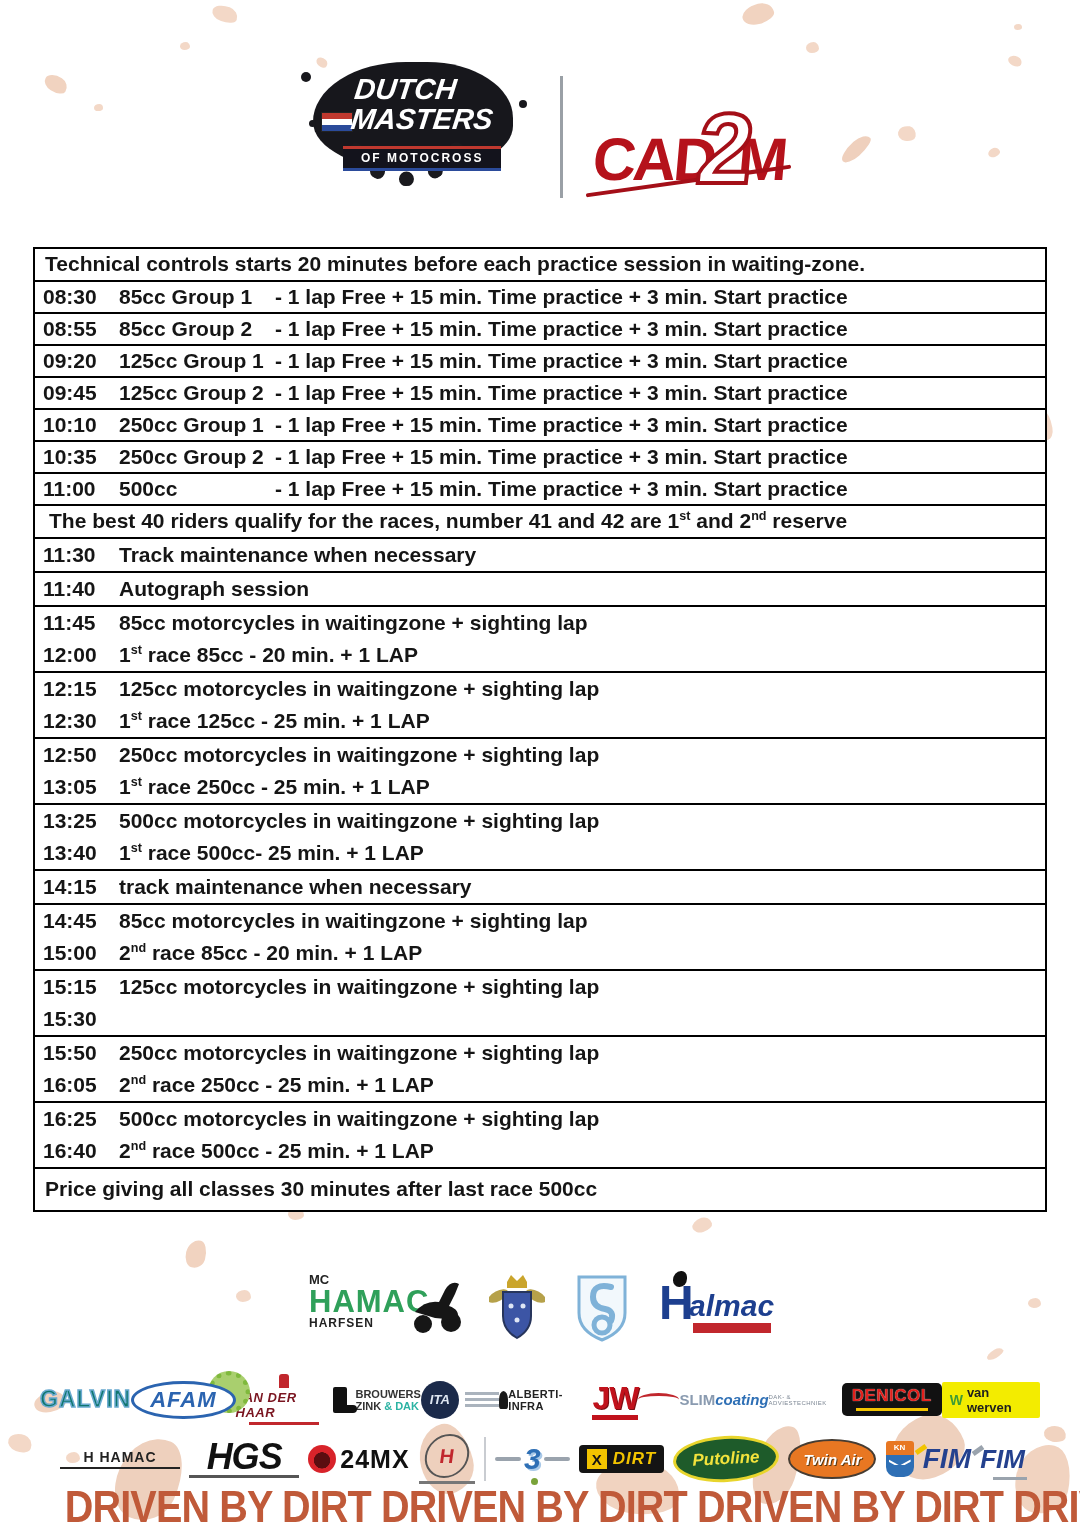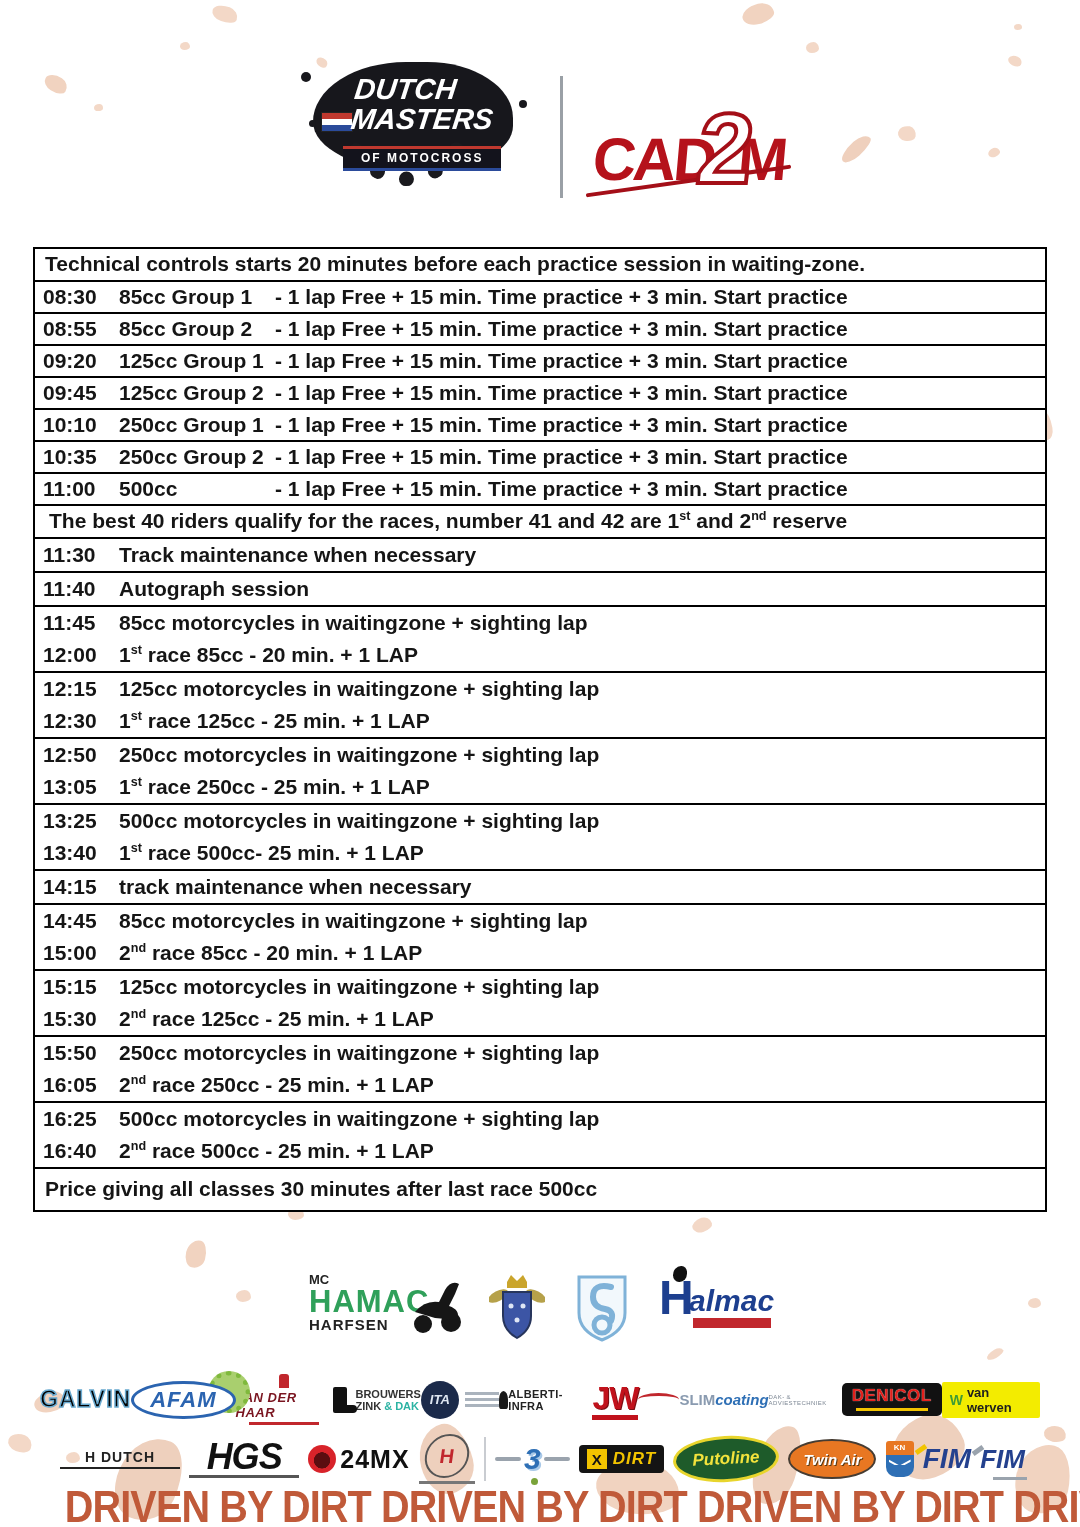--- a/index.html
+++ b/index.html
@@ -43,38 +43,38 @@
   .tm{width:76px;flex:none;}
   .cls{width:156px;flex:none;}
   .desc{flex:1;}
   .qual{padding:2px 22px 3px 14px;}
   .blk .ln{display:flex;padding:3px 8px;}
   .blk .ln .tx{flex:1;}
   .price{padding:7px 8px 8px 10px;}
   sup{font-size:0.6em;vertical-align:super;line-height:0;font-weight:700;}
 
   
-  .midlogos{position:absolute;top:1272px;left:0;width:100%;display:flex;justify-content:center;align-items:flex-start;gap:30px;z-index:1;}
+  .midlogos{position:absolute;top:1272px;left:0;width:100%;display:flex;justify-content:center;align-items:center;gap:30px;z-index:1;}
   .hamac{position:relative;width:150px;height:72px;}
   .hamac .mc{position:absolute;left:0;top:0;font-size:13px;font-weight:800;color:#222;}
   .hamac .main{position:absolute;left:0;top:12px;font-size:31px;font-weight:900;color:#2fa05a;letter-spacing:1px;}
-  .hamac .sub{position:absolute;left:0;top:44px;font-size:15px;font-weight:800;color:#222;letter-spacing:1px;}
+  .hamac .sub{position:absolute;left:0;top:44px;font-size:12px;font-weight:800;color:#222;letter-spacing:1px;}
   .hamac svg{position:absolute;right:-8px;top:0;}
   .halmac{position:relative;width:112px;height:62px;}
   .halmac .h{position:absolute;left:0;top:4px;font-size:48px;font-weight:900;color:#1d3f8f;line-height:44px;}
   .halmac .rest{position:absolute;left:30px;top:12px;font-size:30px;font-weight:800;font-style:italic;color:#1d3f8f;}
   .halmac .bar{position:absolute;left:34px;top:46px;width:78px;height:10px;background:#c1272d;}
   .halmac .spat{position:absolute;left:14px;top:-6px;width:14px;height:16px;background:#111;border-radius:60% 40% 55% 45%;}
 
   .lrow{position:absolute;display:flex;align-items:center;z-index:1;}
   .lrow1{top:1374px;left:40px;width:1000px;justify-content:space-between;}
   .lrow2{top:1434px;left:60px;width:965px;justify-content:space-between;}
   .logo{display:flex;align-items:center;justify-content:center;}
 
-  .galvin{font-size:23px;font-weight:900;color:#000000;-webkit-text-stroke:1.5px #6aaad0;letter-spacing:1px;}
+  .galvin{font-size:23px;font-weight:900;color:#0f766e;-webkit-text-stroke:1.5px #6aaad0;letter-spacing:1px;}
   .afam{position:relative;}
   .afam .gear{position:absolute;right:-14px;top:-10px;width:42px;height:42px;border:5px dotted #7fb93c;border-radius:50%;box-sizing:border-box;background:#a9cf6e;}
   .afam .oval{position:relative;border:3px solid #2b64b0;border-radius:50%;padding:3px 16px;background:#fff;color:#2b64b0;font-weight:900;font-style:italic;font-size:22px;letter-spacing:1px;}
   .vdh{display:flex;flex-direction:column;align-items:center;}
   .vdh .fig{width:10px;height:14px;background:#c1272d;border-radius:3px 3px 0 0;margin-bottom:2px;}
   .vdh .t{font-size:13px;font-weight:800;color:#7a1520;letter-spacing:0.5px;font-style:italic;}
   .vdh .u{width:70px;height:3px;background:#c1272d;margin-top:2px;}
   .brouwers{display:flex;align-items:center;justify-content:flex-end;}
   .brouwers .ic{width:14px;height:26px;background:#111;border-radius:2px;position:relative;}
   .brouwers .ic::after{content:"";position:absolute;left:10px;bottom:0;width:14px;height:8px;background:#111;border-radius:0 4px 4px 0;}
@@ -288,21 +288,20 @@
       </div>
   </div>
 
   <div class="row blk">
     <div class="ln">
         <span class="tm">15:15</span>
         <span class="tx"><span>125cc motorcycles in waitingzone + sighting lap</span><sup></sup><span></span></span>
       </div>
     <div class="ln">
         <span class="tm">15:30</span>
-        <span class="tx"><span>2</span><sup>nd</sup><span> race 125cc - 25 min. + 1 LAP</span></span>
       </div>
   </div>
 
   <div class="row blk">
     <div class="ln">
         <span class="tm">15:50</span>
         <span class="tx"><span>250cc motorcycles in waitingzone + sighting lap</span><sup></sup><span></span></span>
       </div>
     <div class="ln">
         <span class="tm">16:05</span>
@@ -403,21 +402,21 @@
       <div class="y"></div>
     </div>
   <div class="logo vanwerven">
       <span class="w">W</span>
       <span class="t">van werven</span>
     </div>
 </div>
 
 <div class="lrow lrow2">
   <div class="logo hopman">
-      <div class="t">H DUTCH</div>
+      <div class="t">H HAMAC</div>
       <div class="u"></div>
     </div>
   <div class="logo hgs">
       <div class="t">HGS</div>
       <div class="u"></div>
     </div>
   <div class="logo mx24">
       <div class="bull"></div>
       <div class="t">24MX</div>
     </div>

